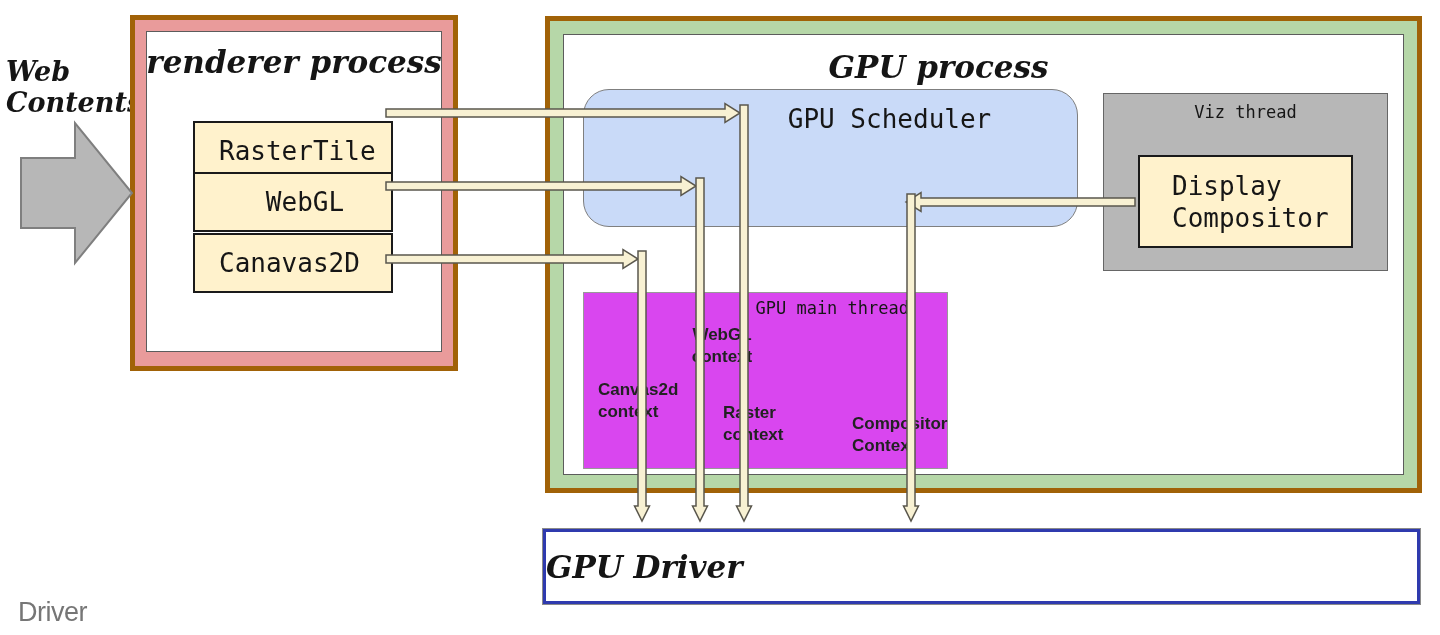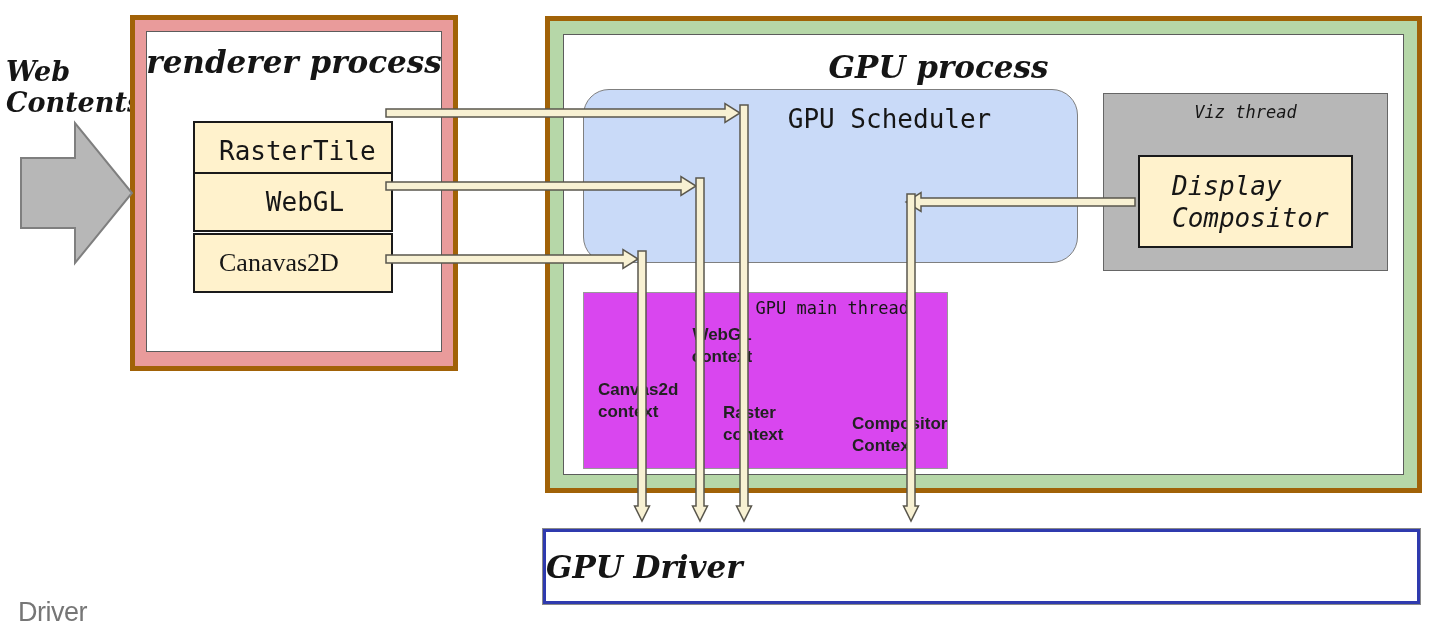--- a/index.html
+++ b/index.html
@@ -31,35 +31,35 @@
   #renderer-inner{left:11px;top:11px;right:11px;bottom:14px;}
   #renderer-title{left:0;top:24px;width:100%;text-align:center;font-size:31px;}
 
   .yellow-box{
     background:#fff2cc;border:2px solid #1a1a1a;box-sizing:border-box;
     display:flex;align-items:center;font-size:26px;
   }
   .renderer-item{left:58px;width:200px;height:60px;padding-left:24px;}
   #rastertile-box{top:69px;margin-top:32px;}
   #webgl-box{top:152px;justify-content:center;}
-  #canavas2d-box{top:213px;font-family:Liberation Serif, serif;}
+  #canavas2d-box{top:213px;}
 
   #gpu-box{left:545px;top:16px;width:877px;height:477px;background:#b6d7a8;}
   #gpu-inner{left:13px;top:13px;right:13px;bottom:13px;}
   #gpu-title{left:0;top:28px;width:100%;text-align:center;font-size:31px;padding-right:90px;box-sizing:border-box;}
 
   #gpu-scheduler{
-    left:33px;top:68px;width:495px;height:174px;background:#c9daf8;
+    left:33px;top:68px;width:495px;height:138px;background:#c9daf8;
     border:1.5px solid #7f7f7f;border-radius:26px;box-sizing:border-box;
     text-align:center;font-size:26px;padding-top:14px;padding-left:118px;
   }
 
   #viz-box{
     left:553px;top:72px;width:285px;height:178px;background:#b7b7b7;
-    border:1.5px solid #666;box-sizing:border-box;font-style:italic;
+    border:1.5px solid #666;box-sizing:border-box;
   }
   #viz-label{left:0;top:8px;width:100%;text-align:center;font-size:17px;}
   #display-compositor{
     left:34px;top:61px;width:215px;height:93px;
     font-size:26px;line-height:32px;padding-left:32px;
     display:flex;align-items:center;
   }
 
   #main-thread{
     left:33px;top:271px;width:365px;height:177px;background:#d946ef;

